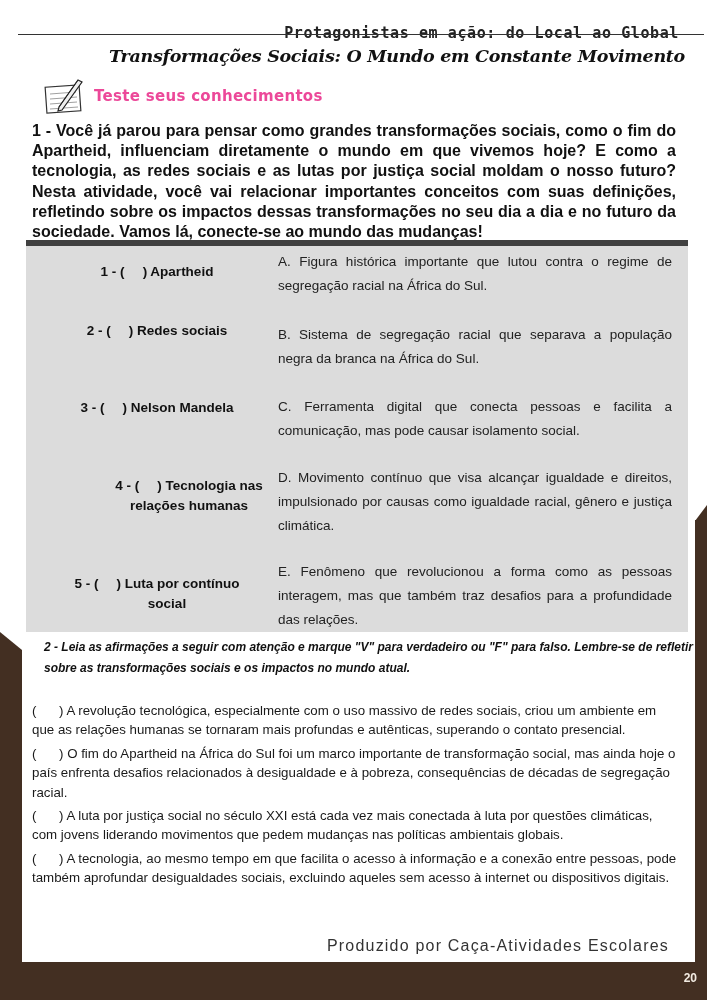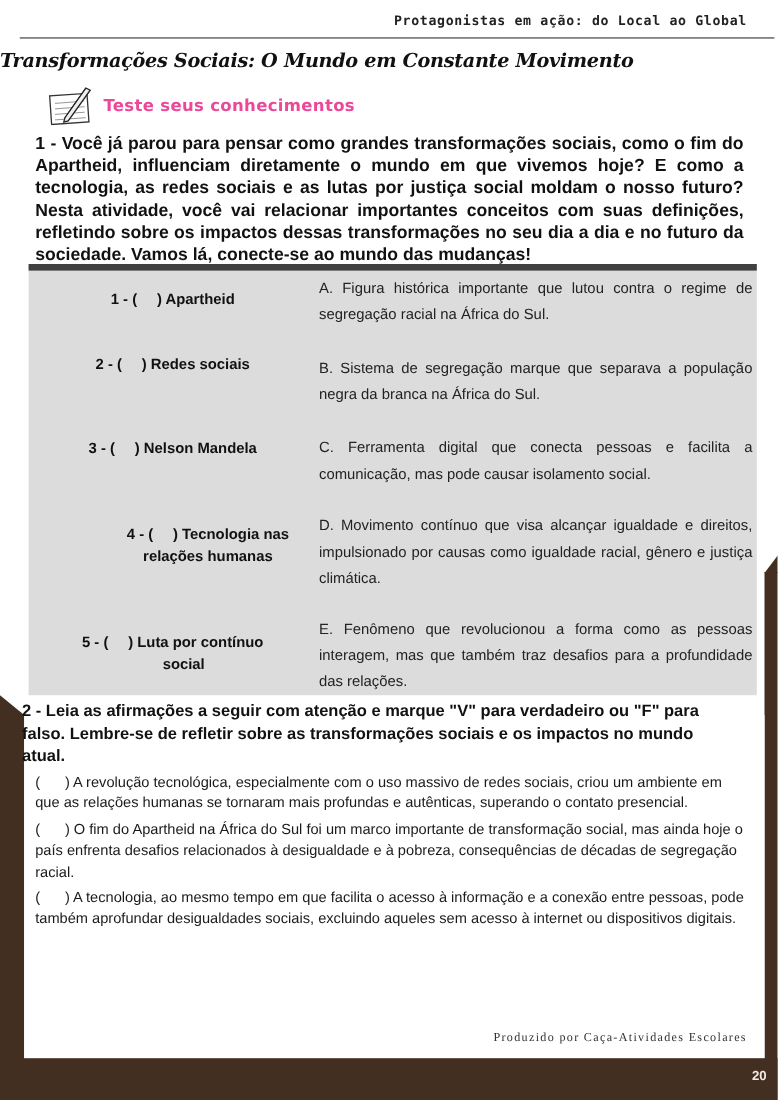--- a/index.html
+++ b/index.html
@@ -28,29 +28,29 @@
   .brown-bottom {
     position: absolute; left: 0; top: 962px; width: 707px; height: 38px;
     background: #432f22;
   }
   .card-edge {
     position: absolute; left: 22px; top: 650px; width: 673px; height: 312px;
     background: #fff;
   }
 
   .header-text {
-    position: absolute; right: 28px; top: 12px;
+    position: absolute; right: 28px; top: 24px;
     font-family: "DejaVu Sans Mono", monospace; font-weight: bold;
-    font-size: 12px; letter-spacing: 0.6px; color: #222;
+    font-size: 15px; letter-spacing: 0.6px; color: #222;
   }
   .header-rule {
     position: absolute; left: 18px; right: 3px; top: 34px; height: 1px; background: #333;
   }
   .main-title {
-    position: absolute; left: 0; right: 22px; top: 46px; 
+    position: absolute; left: 0; right: 22px; top: 46px; text-align: right;
     font-family: "DejaVu Serif", serif; font-style: italic; font-weight: bold;
     font-size: 17.5px; color: #111; letter-spacing: -0.3px;
   }
   .section-head {
     position: absolute; left: 44px; top: 78px; height: 36px; display: flex; align-items: center;
   }
   .pencil-icon { width: 42px; height: 36px; }
   .section-title {
     margin-left: 8px; font-family: "DejaVu Sans", sans-serif; font-weight: bold;
     font-size: 15px; color: #ec4899; letter-spacing: 0.3px;
@@ -64,38 +64,38 @@
   .match-table {
     position: absolute; left: 26px; top: 240px; width: 662px; height: 386px;
     background: #dcdcdc; border-top: 6px solid #404040;
   }
   .match-row { position: absolute; left: 0; width: 662px; }
   .term {
     position: absolute; left: 0; width: 262px; text-align: center;
     font-weight: bold; font-size: 13.5px; line-height: 20px;
   }
   .def {
-    position: absolute; left: 264px; width: 394px; font-size: 13.5px; line-height: 24px;
+    position: absolute; left: 252px; width: 394px; font-size: 13.5px; line-height: 24px;
     text-align: justify; color: #222;
   }
 
   .q2 {
-    position: absolute; left: 20px; top: 637px; width: 650px;
-    font-weight: bold; font-size: 15px; line-height: 20.5px;
+    position: absolute; left: 44px; top: 637px; width: 650px;
+    font-weight: bold; font-size: 12px; line-height: 20.5px; font-style: italic;
   }
   .statements {
     position: absolute; left: 28px; top: 697px; width: 656px;
     font-size: 13.3px; line-height: 19.4px; color: #1a1a1a;
   }
   .statement { margin: 4px; }
   .paren { display: inline-block; width: 27px; }
 
   .footer-credit {
-    position: absolute; right: 28px; top: 937px;
-    font-family: Liberation Serif, serif; font-size: 11px; letter-spacing: 1.2px; color: #333;
+    position: absolute; right: 38px; top: 937px;
+    font-family: Liberation Sans, sans-serif; font-size: 16px; letter-spacing: 1.2px; color: #333;
   }
   .page-number {
     position: absolute; right: 10px; top: 971px; color: #f2ebe2;
     font-weight: bold; font-size: 12px; font-family: Liberation Sans, sans-serif;
   }
 </style>
 </head>
 <body>
 
 <div class="brown-right-cap"></div>
@@ -128,21 +128,21 @@
   <div class="match-row" style="top:4px;">
     <div class="term" style="top:12px;">
       <span>1 - (</span><span style="display:inline-block;width:18px;"></span><span>) Apartheid</span>
     </div>
     <div class="def">A. Figura histórica importante que lutou contra o regime de segregação racial na África do Sul.</div>
   </div>
   <div class="match-row" style="top:77px;">
     <div class="term" style="top:-2px;">
       <span>2 - (</span><span style="display:inline-block;width:18px;"></span><span>) Redes sociais</span>
     </div>
-    <div class="def">B. Sistema de segregação marque que separava a população negra da branca na África do Sul.</div>
+    <div class="def">B. Sistema de segregação racial que separava a população negra da branca na África do Sul.</div>
   </div>
   <div class="match-row" style="top:149px;">
     <div class="term" style="top:3px;">
       <span>3 - (</span><span style="display:inline-block;width:18px;"></span><span>) Nelson Mandela</span>
     </div>
     <div class="def">C. Ferramenta digital que conecta pessoas e facilita a comunicação, mas pode causar isolamento social.</div>
   </div>
   <div class="match-row" style="top:220px;">
     <div class="term" style="top:10px;padding-left:32px;">
       <span>4 - (</span><span style="display:inline-block;width:18px;"></span><span>) Tecnologia nas</span><br>
@@ -162,18 +162,21 @@
 <div class="q2">2 - Leia as afirmações a seguir com atenção e marque "V" para verdadeiro ou "F" para falso. Lembre-se de refletir sobre as transformações sociais e os impactos no mundo atual.</div>
 
 <div class="statements">
   <p class="statement">
     <span class="paren"><span>(</span></span><span>)</span> <span>A revolução tecnológica, especialmente com o uso massivo de redes sociais, criou um ambiente em que as relações humanas se tornaram mais profundas e autênticas, superando o contato presencial.</span>
   </p>
   <p class="statement">
     <span class="paren"><span>(</span></span><span>)</span> <span>O fim do Apartheid na África do Sul foi um marco importante de transformação social, mas ainda hoje o país enfrenta desafios relacionados à desigualdade e à pobreza, consequências de décadas de segregação racial.</span>
   </p>
   <p class="statement">
+    <span class="paren"><span>(</span></span><span>)</span> <span>A luta por justiça social no século XXI está cada vez mais conectada à luta por questões climáticas, com jovens liderando movimentos que pedem mudanças nas políticas ambientais globais.</span>
+  </p>
+  <p class="statement">
     <span class="paren"><span>(</span></span><span>)</span> <span>A tecnologia, ao mesmo tempo em que facilita o acesso à informação e a conexão entre pessoas, pode também aprofundar desigualdades sociais, excluindo aqueles sem acesso à internet ou dispositivos digitais.</span>
   </p>
 </div>
 
 <div class="footer-credit">Produzido por Caça-Atividades Escolares</div>
 <div class="page-number">20</div>
 
 </body></html>

